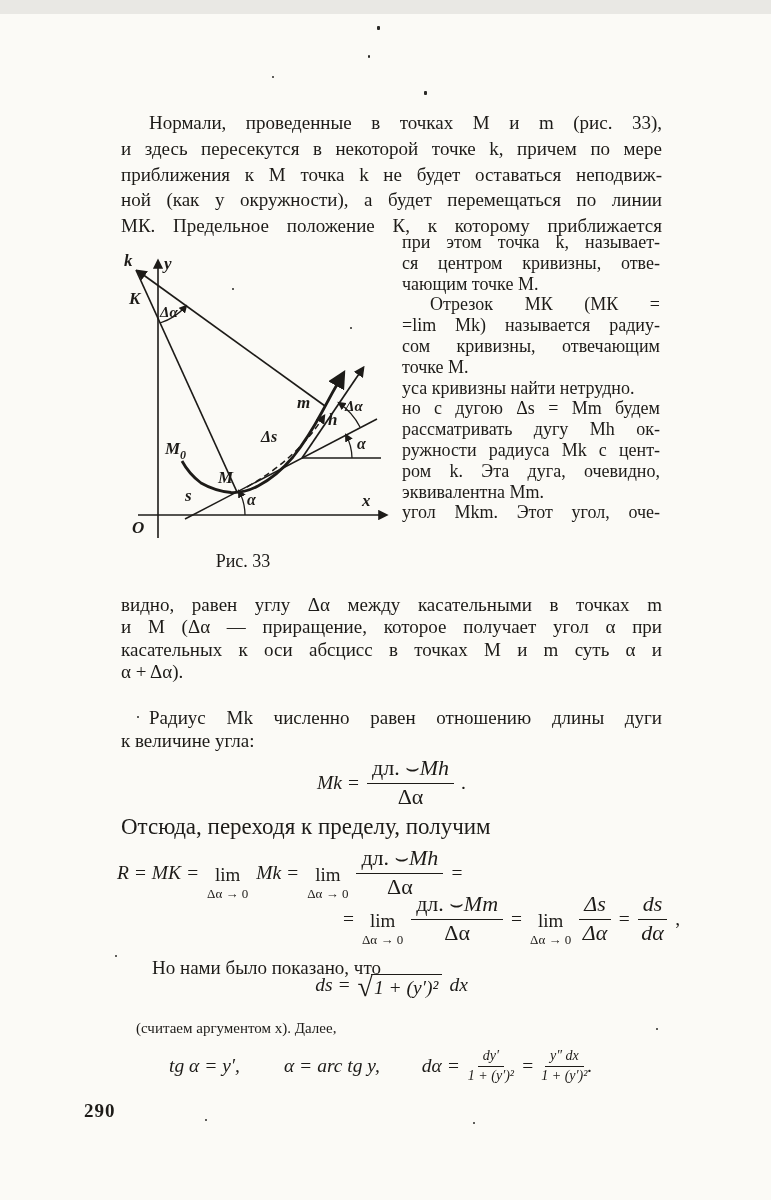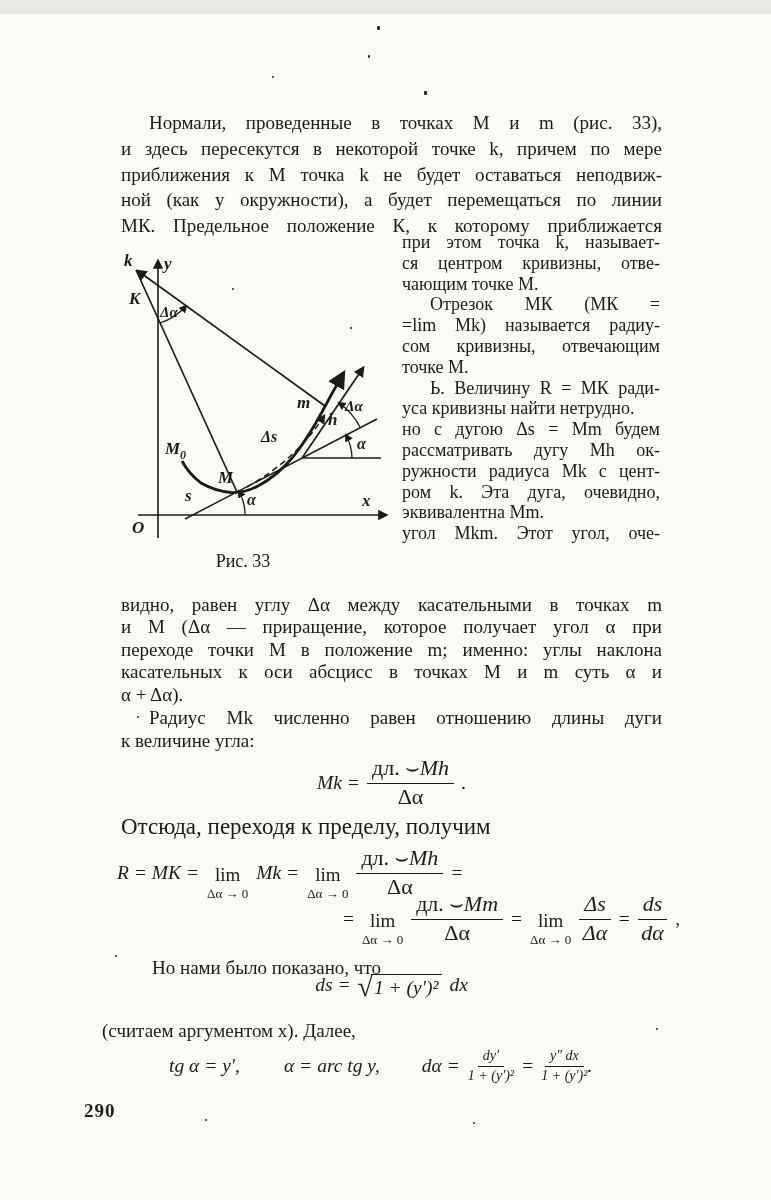--- a/index.html
+++ b/index.html
@@ -11,21 +11,21 @@
   .tblock{position:absolute;}
   .tl{text-align:justify;text-align-last:justify;}
   .tl.noj{text-align-last:left;}
   .tl.ind{text-indent:28px;}
   #p1{left:121px;top:96px;width:541px;font-size:19px;line-height:25.8px;}
   #rc{left:402px;top:218px;width:258px;font-size:18px;line-height:20.8px;}
   #after{left:121px;top:580px;width:541px;font-size:19px;line-height:22.4px;}
   #radius{left:121px;top:692px;width:541px;font-size:19px;line-height:23px;}
   #otsyuda{left:121px;top:800px;font-size:23px;}
   #nonami{left:152px;top:943px;font-size:19px;}
-  #schitaem{left:102px;top:1006px;font-size:19px;}
+  #schitaem{left:136px;top:1006px;font-size:15px;}
   #pagenum{left:84px;top:1086px;font-size:19px;font-weight:bold;letter-spacing:1px;}
   #figcap{left:195px;top:537px;width:96px;text-align:center;font-size:18px;}
 
   
   .math{font-family:"Liberation Serif","DejaVu Serif","DejaVu Sans",serif;}
   .it{font-style:italic;}
   .frac{display:inline-flex;flex-direction:column;align-items:center;line-height:1.12;font-size:22px;}
   .frac .num{border-bottom:1.7px solid currentColor;padding:0 5px 2px;white-space:nowrap;}
   .frac .den{padding-top:1px;white-space:nowrap;}
   .lim{display:inline-flex;flex-direction:column;align-items:center;line-height:1;transform:translateY(9px);}
@@ -64,21 +64,20 @@
     </div>
 
   <div id="rc" class="tblock">
       <div class="tl">при этом точка k, называет-</div>
       <div class="tl">ся центром кривизны, отве-</div>
       <div class="tl noj">чающим точке М.</div>
       <div class="tl ind">Отрезок МК (МК =</div>
       <div class="tl">=lim Mk) называется радиу-</div>
       <div class="tl">сом кривизны, отвечающим</div>
       <div class="tl noj">точке М.</div>
-      <div class="tl ind">Ь. Величину R = МК ради-</div>
       <div class="tl noj">уса кривизны найти нетрудно.</div>
       <div class="tl">но с дугою Δs = Mm будем</div>
       <div class="tl">рассматривать дугу Mh ок-</div>
       <div class="tl">ружности радиуса Mk с цент-</div>
       <div class="tl">ром k. Эта дуга, очевидно,</div>
       <div class="tl noj">эквивалентна Mm.</div>
       <div class="tl">угол Mkm. Этот угол, оче-</div>
     </div>
 
   <div id="fig">
@@ -129,21 +128,20 @@
         <text x="55" y="72" font-size="15">Δα</text>
         <text x="240" y="166" font-size="15">Δα</text>
       </g>
     </svg>
   </div>
   <div id="figcap" class="tblock">Рис. 33</div>
 
   <div id="after" class="tblock">
       <div class="tl">видно, равен углу Δα между касательными в точках m</div>
       <div class="tl">и М (Δα — приращение, которое получает угол α при</div>
-      <div class="tl">переходе точки М в положение m; именно: углы наклона</div>
       <div class="tl">касательных к оси абсцисс в точках М и m суть α и</div>
       <div class="tl noj">α + Δα).</div>
     </div>
 
   <div id="radius" class="tblock">
       <div class="tl ind">Радиус Mk численно равен отношению длины дуги</div>
       <div class="tl noj">к величине угла:</div>
     </div>
 
   <div id="f1" class="tblock math">

